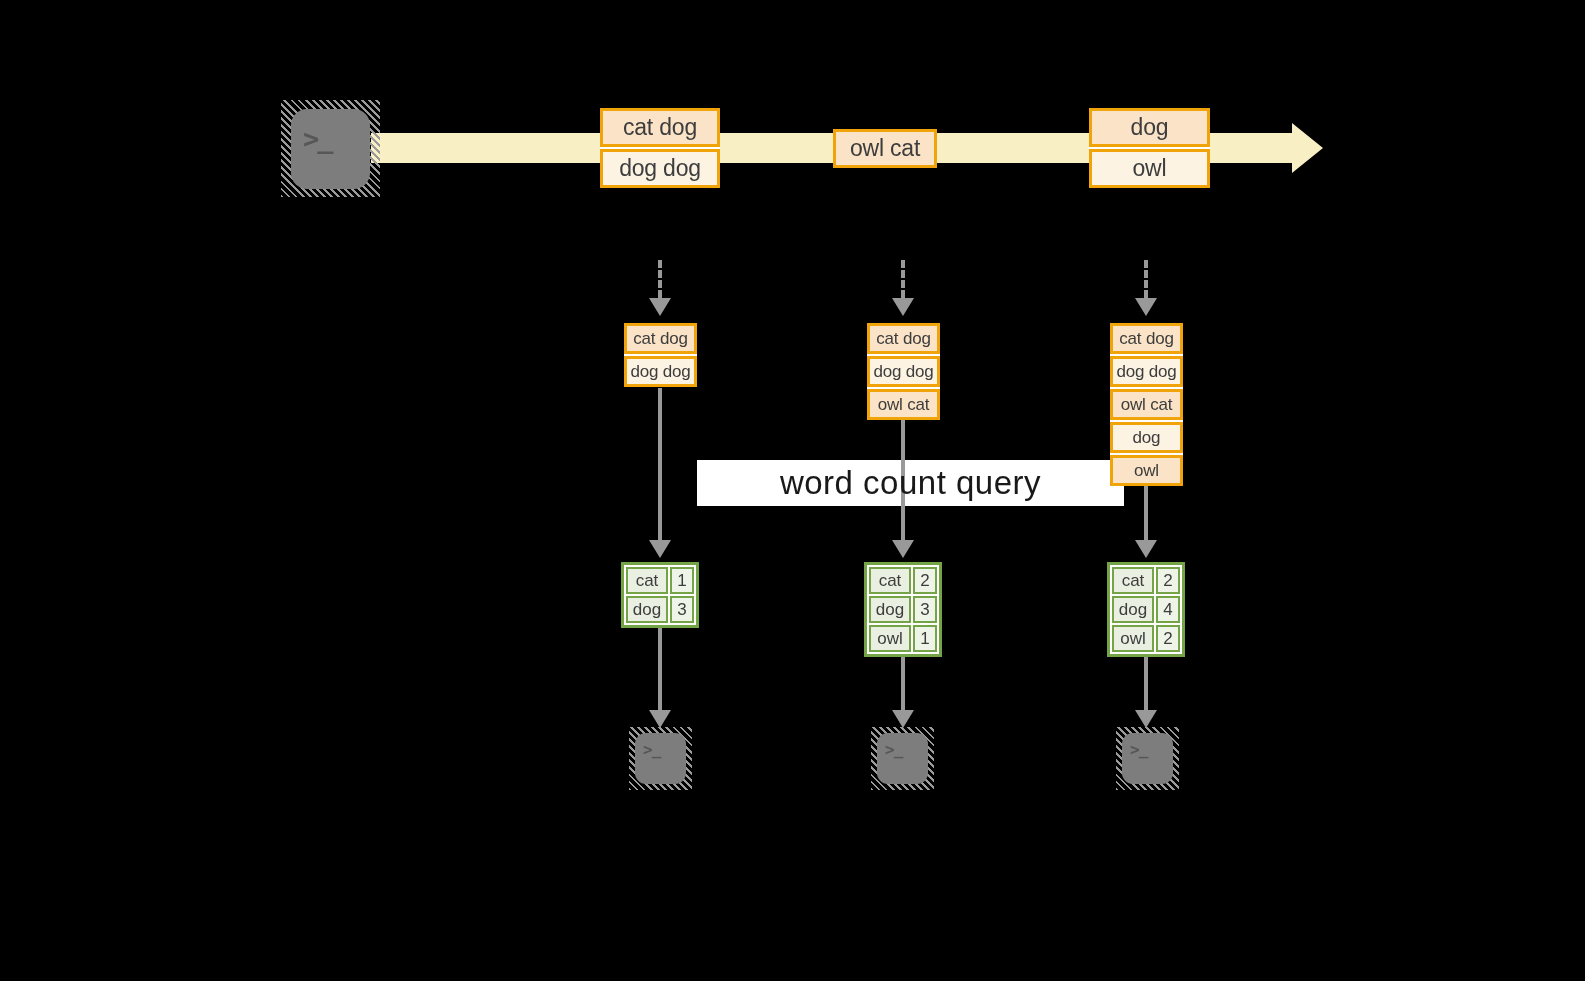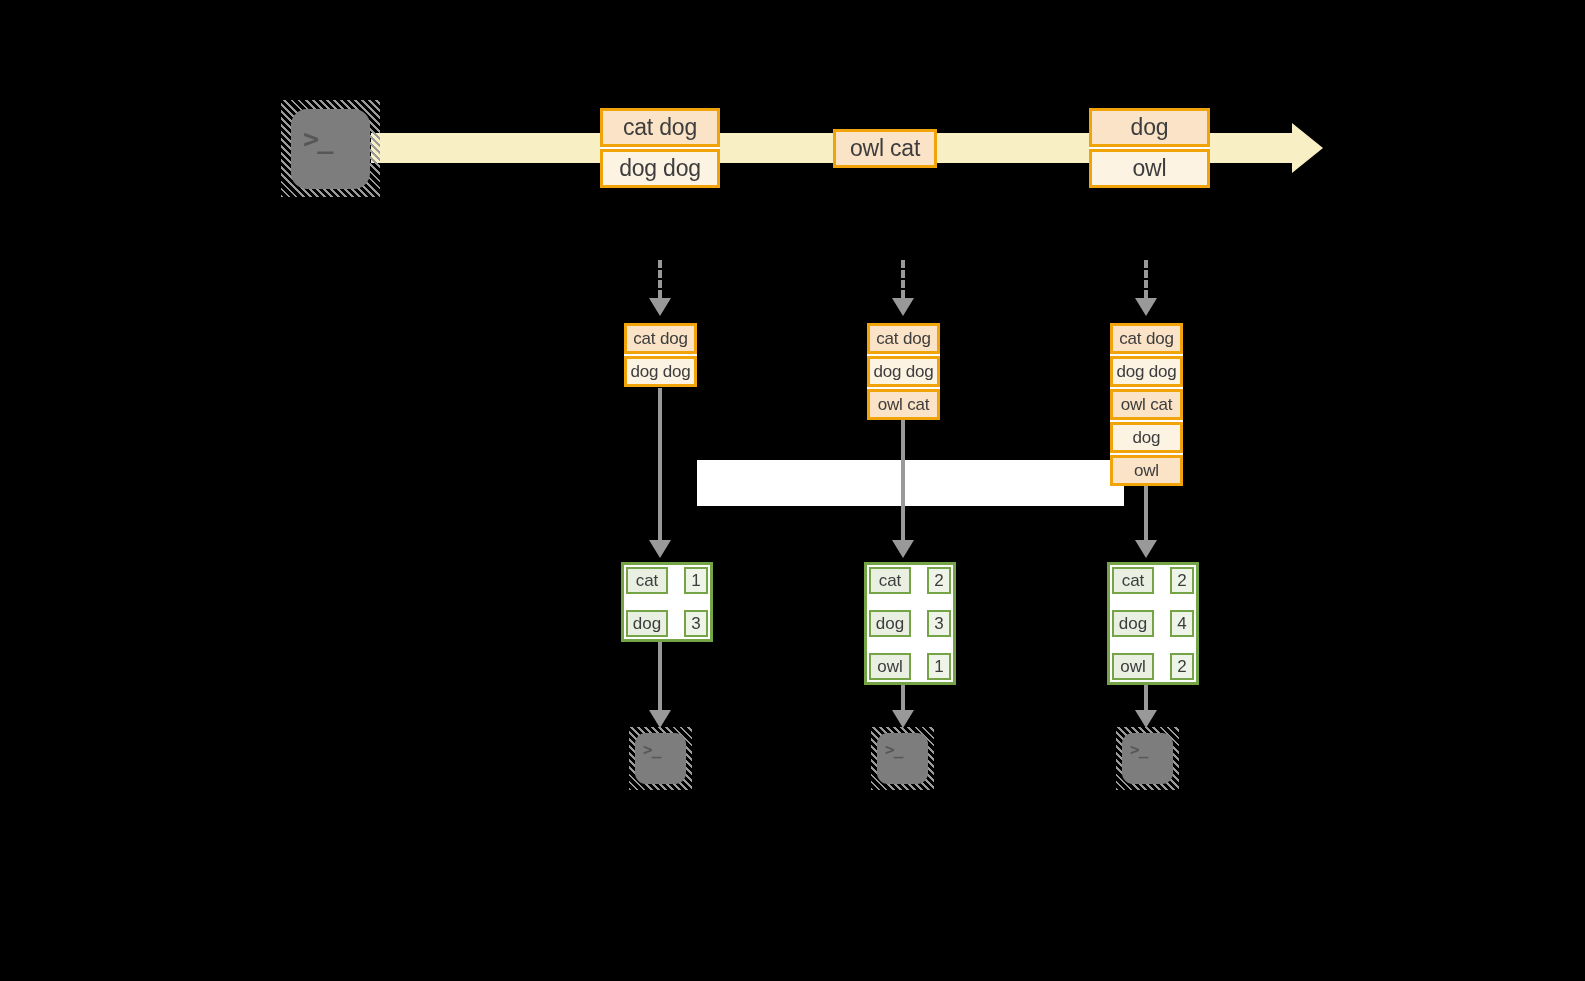--- a/index.html
+++ b/index.html
@@ -39,21 +39,21 @@
            border-right:11px solid transparent; border-top:18px solid #999; z-index:3; }
 
   
   .qbox   { position:absolute; left:697px; top:460px; width:427px; height:46px; background:#fff; z-index:2; }
   .qlabel { position:absolute; left:697px; top:460px; width:427px; height:46px; z-index:6;
             display:flex; align-items:center; justify-content:center;
             font-size:33px; font-weight:300; color:#191919; letter-spacing:0.5px; }
 
   
   .ktable { position:absolute; top:562px; border:3px solid #74a445; background:#fff;
-            display:grid; grid-template-columns:42px 24px; gap:16px; padding:2px; z-index:4; }
+            display:grid; grid-template-columns:42px 24px; gap:2px; padding:2px; z-index:4; }
   .kcell  { border:2px solid #74a445; height:27px; display:flex; align-items:center; justify-content:center;
             font-size:17px; color:#3d3d3d; background:#e9efe1; }
   .kcell.num { background:#eff4e8; }
 </style>
 </head>
 <body>
 
 <div class="canvas">
 
   <div class="band"></div>
@@ -95,20 +95,21 @@
   </div>
   <div class="ebox ebox-sm" style="left:1110px; top:323px; width:73px;">
     <div class="erow">cat dog</div>
     <div class="erow">dog dog</div>
     <div class="erow">owl cat</div>
     <div class="erow">dog</div>
     <div class="erow">owl</div>
   </div>
 
   <div class="qbox"></div>
+  <div class="qlabel">word count query</div>
 
   <div class="vline" style="left:658px; top:388px; height:152px;"></div>
   <div class="vhead" style="left:649px; top:540px;"></div>
   <div class="vline" style="left:901px; top:420px; height:120px;"></div>
   <div class="vhead" style="left:892px; top:540px;"></div>
   <div class="vline" style="left:1144px; top:486px; height:54px;"></div>
   <div class="vhead" style="left:1135px; top:540px;"></div>
 
   <div class="ktable" style="left:621px;">
     <div class="kcell">cat</div>

